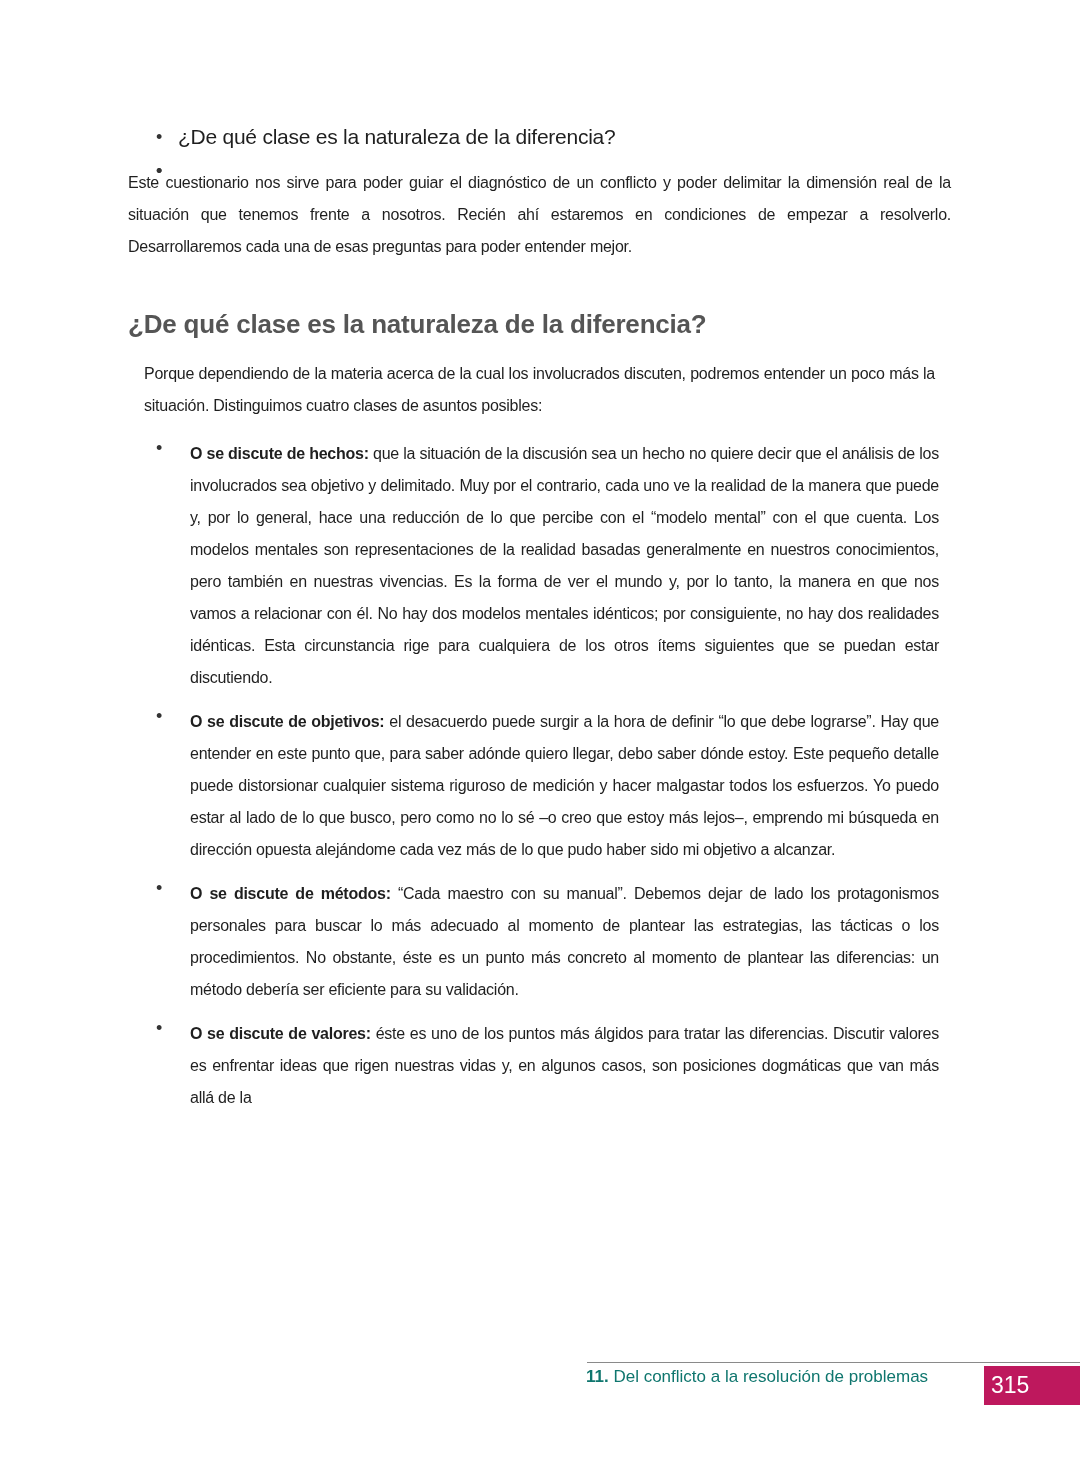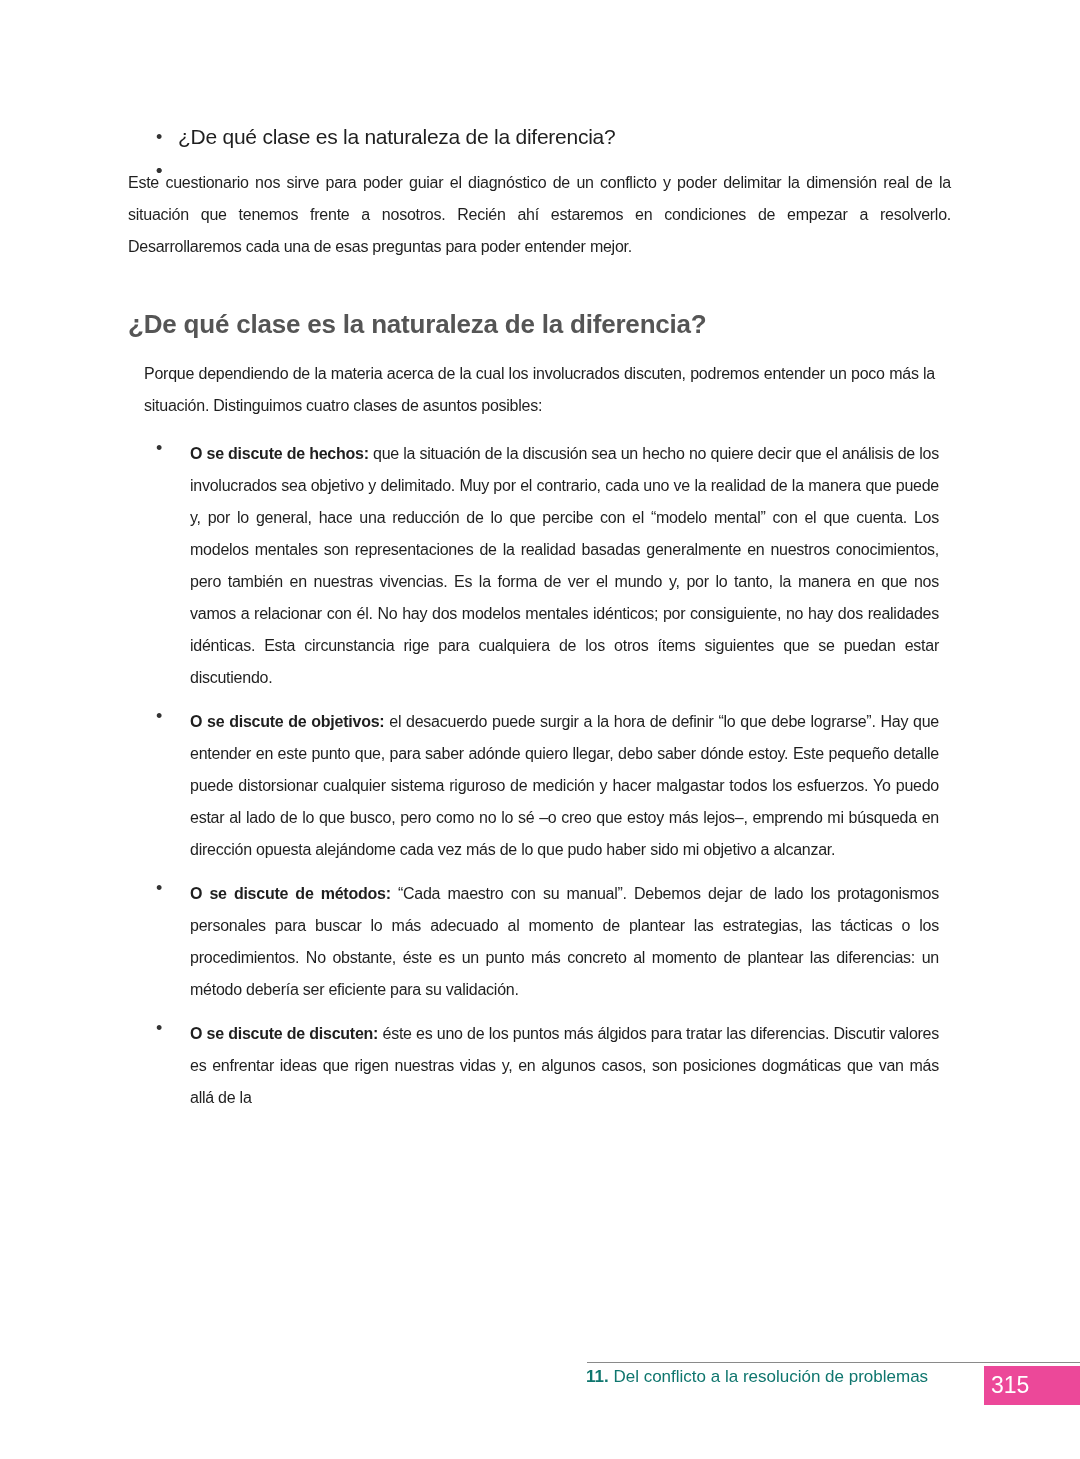--- a/index.html
+++ b/index.html
@@ -98,21 +98,21 @@
     }
     .footer-text .chap-num {
       font-weight: bold;
     }
     .page-box {
       position: absolute;
       left: 984px;
       top: 1366px;
       width: 96px;
       height: 39px;
-      background: #ec4899;
+      background: #be185d;
       color: #ffffff;
       font-size: 23px;
       line-height: 39px;
       padding-left: 7px;
       box-sizing: border-box;
     }
   </style>
 </head>
 <body>
 
@@ -145,20 +145,20 @@
     <li>
       <span class="bullet">•</span>
       <p class="text justify"><span class="term">O se discute de objetivos:</span><span> el desacuerdo puede surgir a la hora de definir “lo que debe lograrse”. Hay que entender en este punto que, para saber adónde quiero llegar, debo saber dónde estoy. Este pequeño detalle puede distorsionar cualquier sistema riguroso de medición y hacer malgastar todos los esfuerzos. Yo puedo estar al lado de lo que busco, pero como no lo sé –o creo que estoy más lejos–, emprendo mi búsqueda en dirección opuesta alejándome cada vez más de lo que pudo haber sido mi objetivo a alcanzar.</span></p>
     </li>
     <li>
       <span class="bullet">•</span>
       <p class="text justify"><span class="term">O se discute de métodos:</span><span> “Cada maestro con su manual”. Debemos dejar de lado los protagonismos personales para buscar lo más adecuado al momento de plantear las estrategias, las tácticas o los procedimientos. No obstante, éste es un punto más concreto al momento de plantear las diferencias: un método debería ser eficiente para su validación.</span></p>
     </li>
     <li>
       <span class="bullet">•</span>
-      <p class="text justify"><span class="term">O se discute de discuten:</span><span> éste es uno de los puntos más álgidos para tratar las diferencias. Discutir valores es enfrentar ideas que rigen nuestras vidas y, en algunos casos, son posiciones dogmáticas que van más allá de la</span></p>
+      <p class="text justify"><span class="term">O se discute de valores:</span><span> éste es uno de los puntos más álgidos para tratar las diferencias. Discutir valores es enfrentar ideas que rigen nuestras vidas y, en algunos casos, son posiciones dogmáticas que van más allá de la</span></p>
     </li>
   </ul>
 </div>
 
 <div class="footer-rule"></div>
 <div class="footer-text"><span class="chap-num">11.</span><span> Del conflicto a la resolución de problemas</span></div>
 <div class="page-box">315</div>
 
 </body></html>

